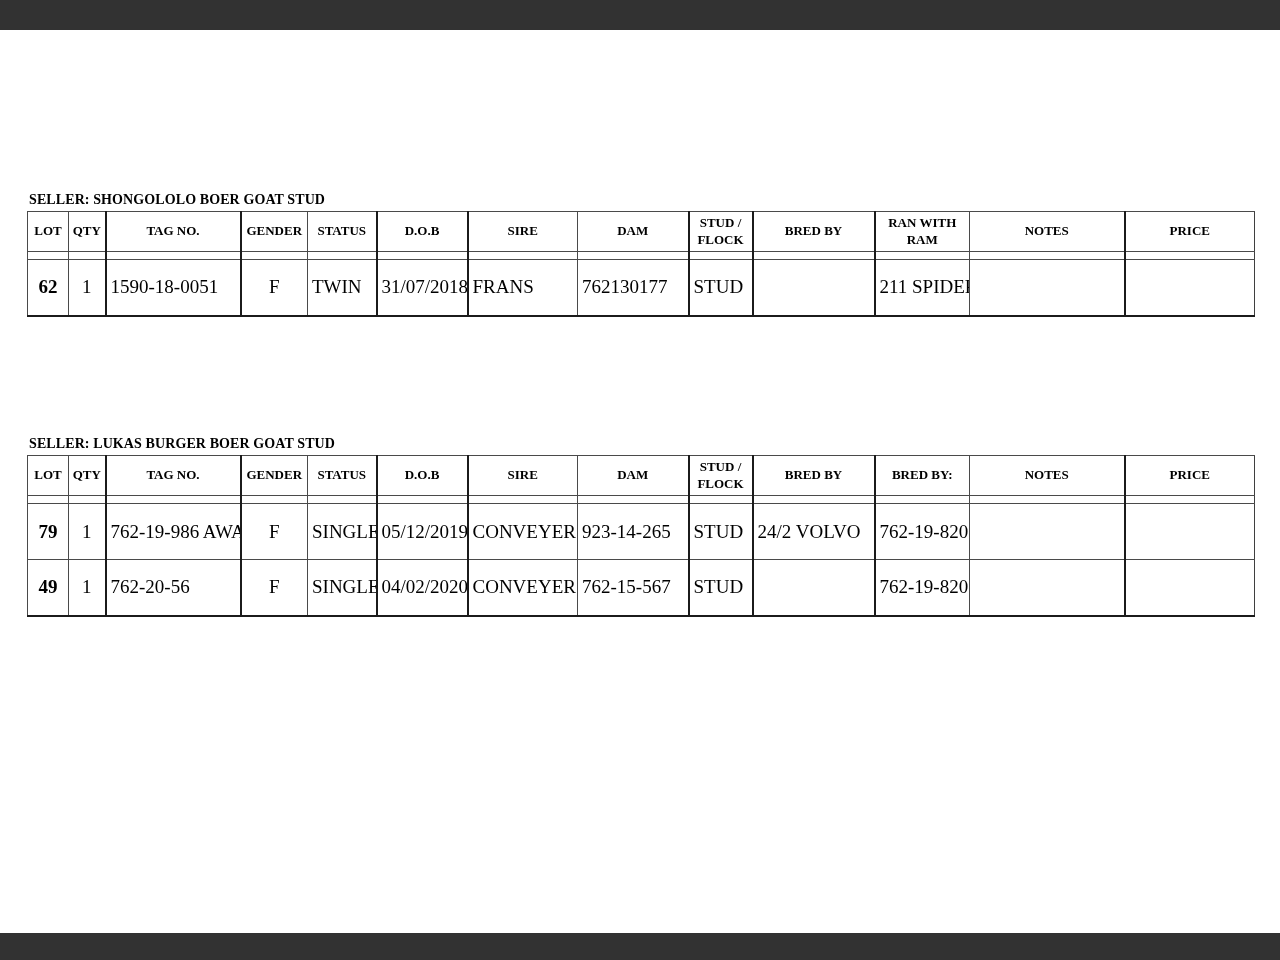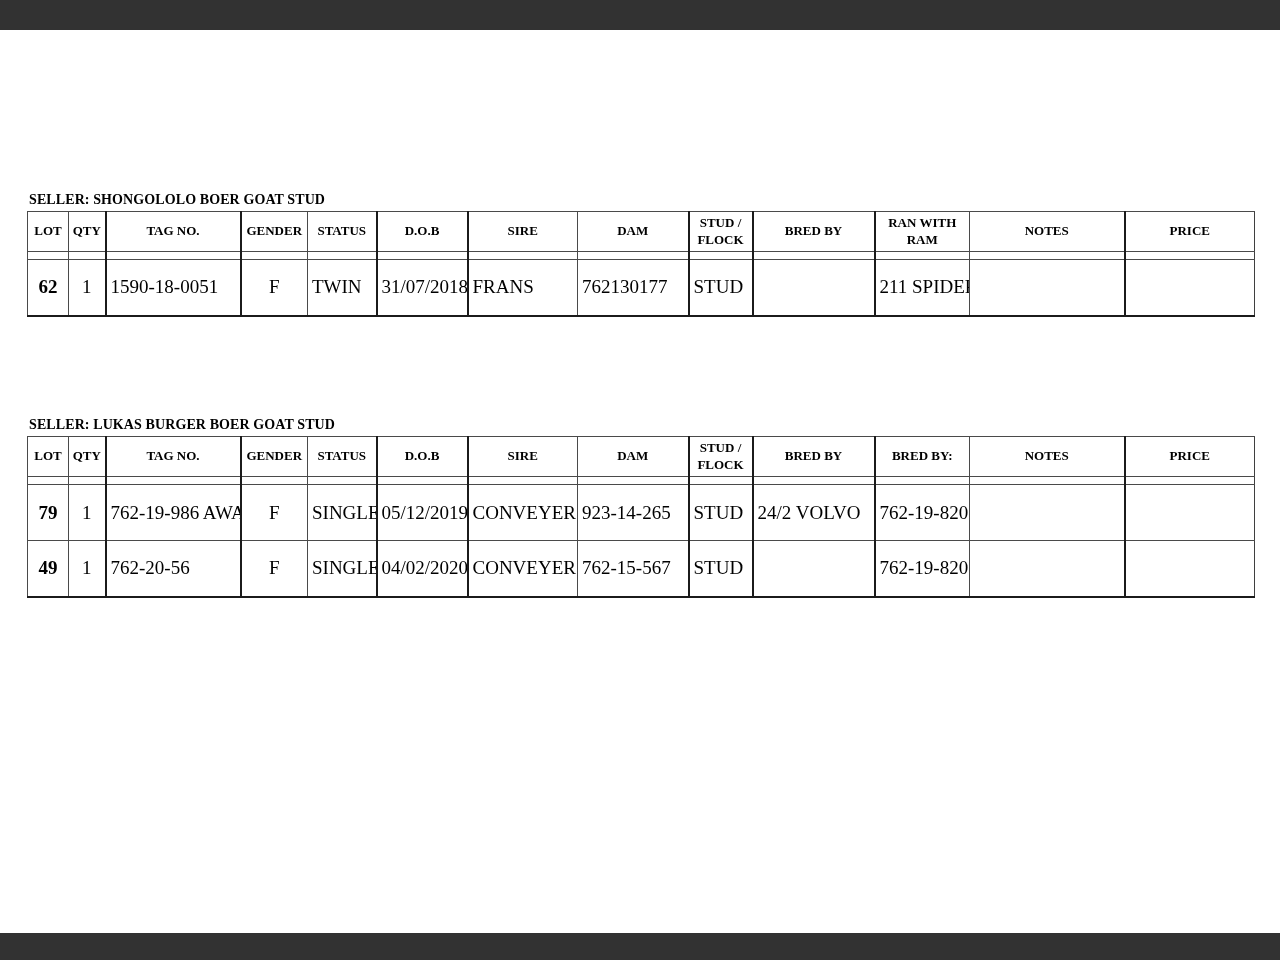--- a/index.html
+++ b/index.html
@@ -18,21 +18,21 @@
     top: 0; left: 0;
     width: 100%; height: 30px;
   }
   .bottom-bar {
     position: absolute;
     bottom: 0; left: 0;
     width: 100%; height: 27px;
   }
   .seller-section { position: absolute; left: 27px; width: 1227px; }
   .section-1 { top: 192px; }
-  .section-2 { top: 417px; }
+  .section-2 { top: 436px; }
   .seller-title {
     font-size: 14px;
     font-weight: bold;
     line-height: 16px;
     margin-bottom: 3px;
     padding-left: 2px;
     letter-spacing: 0.1px;
   }
   table.livestock {
     border-collapse: collapse;

